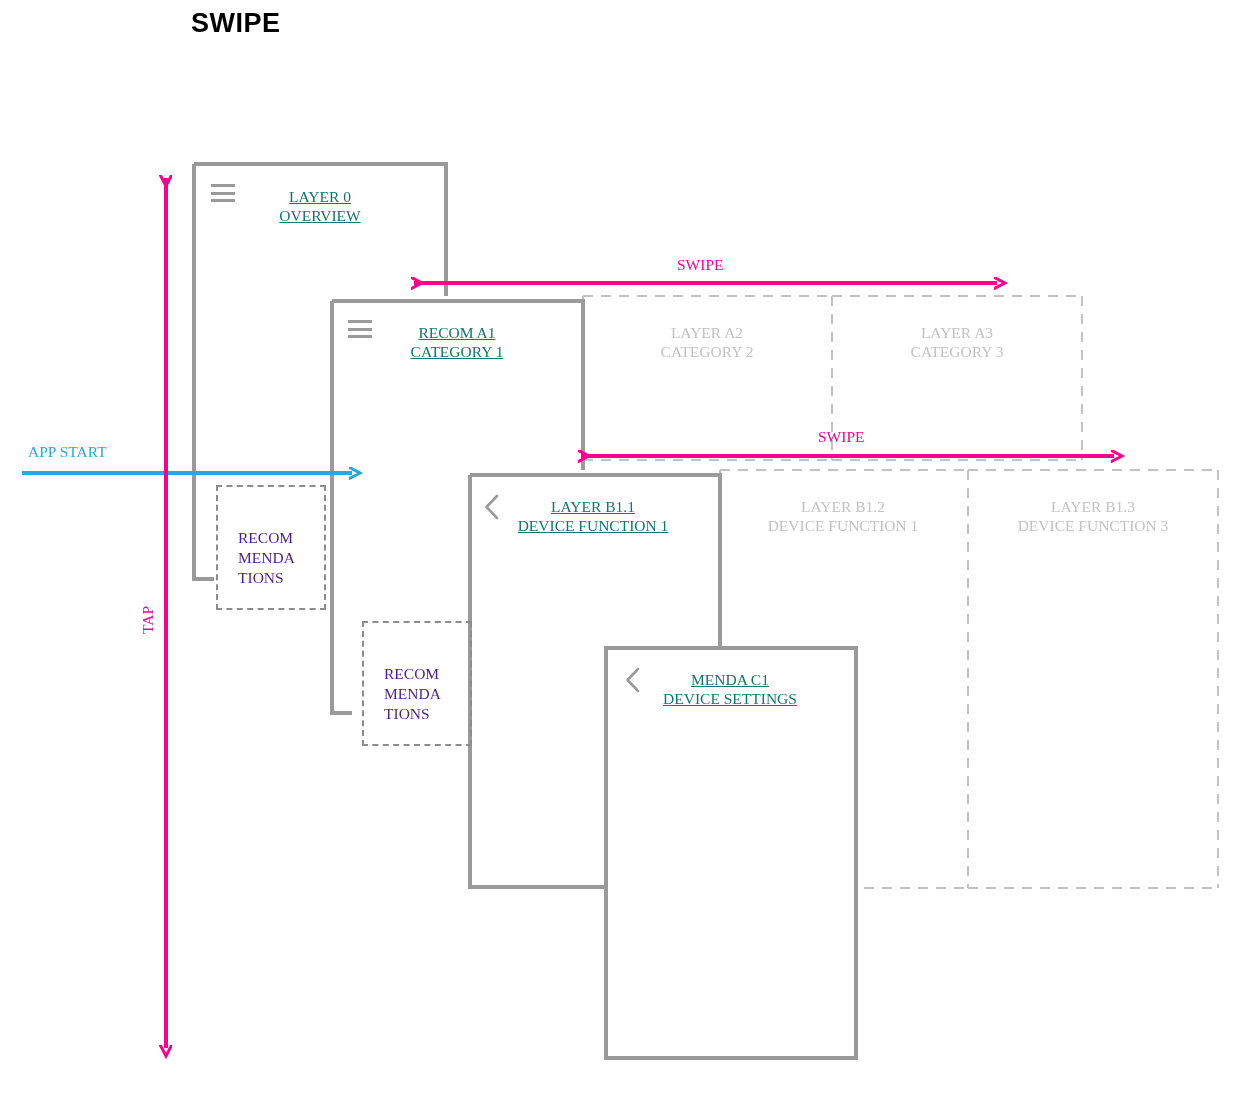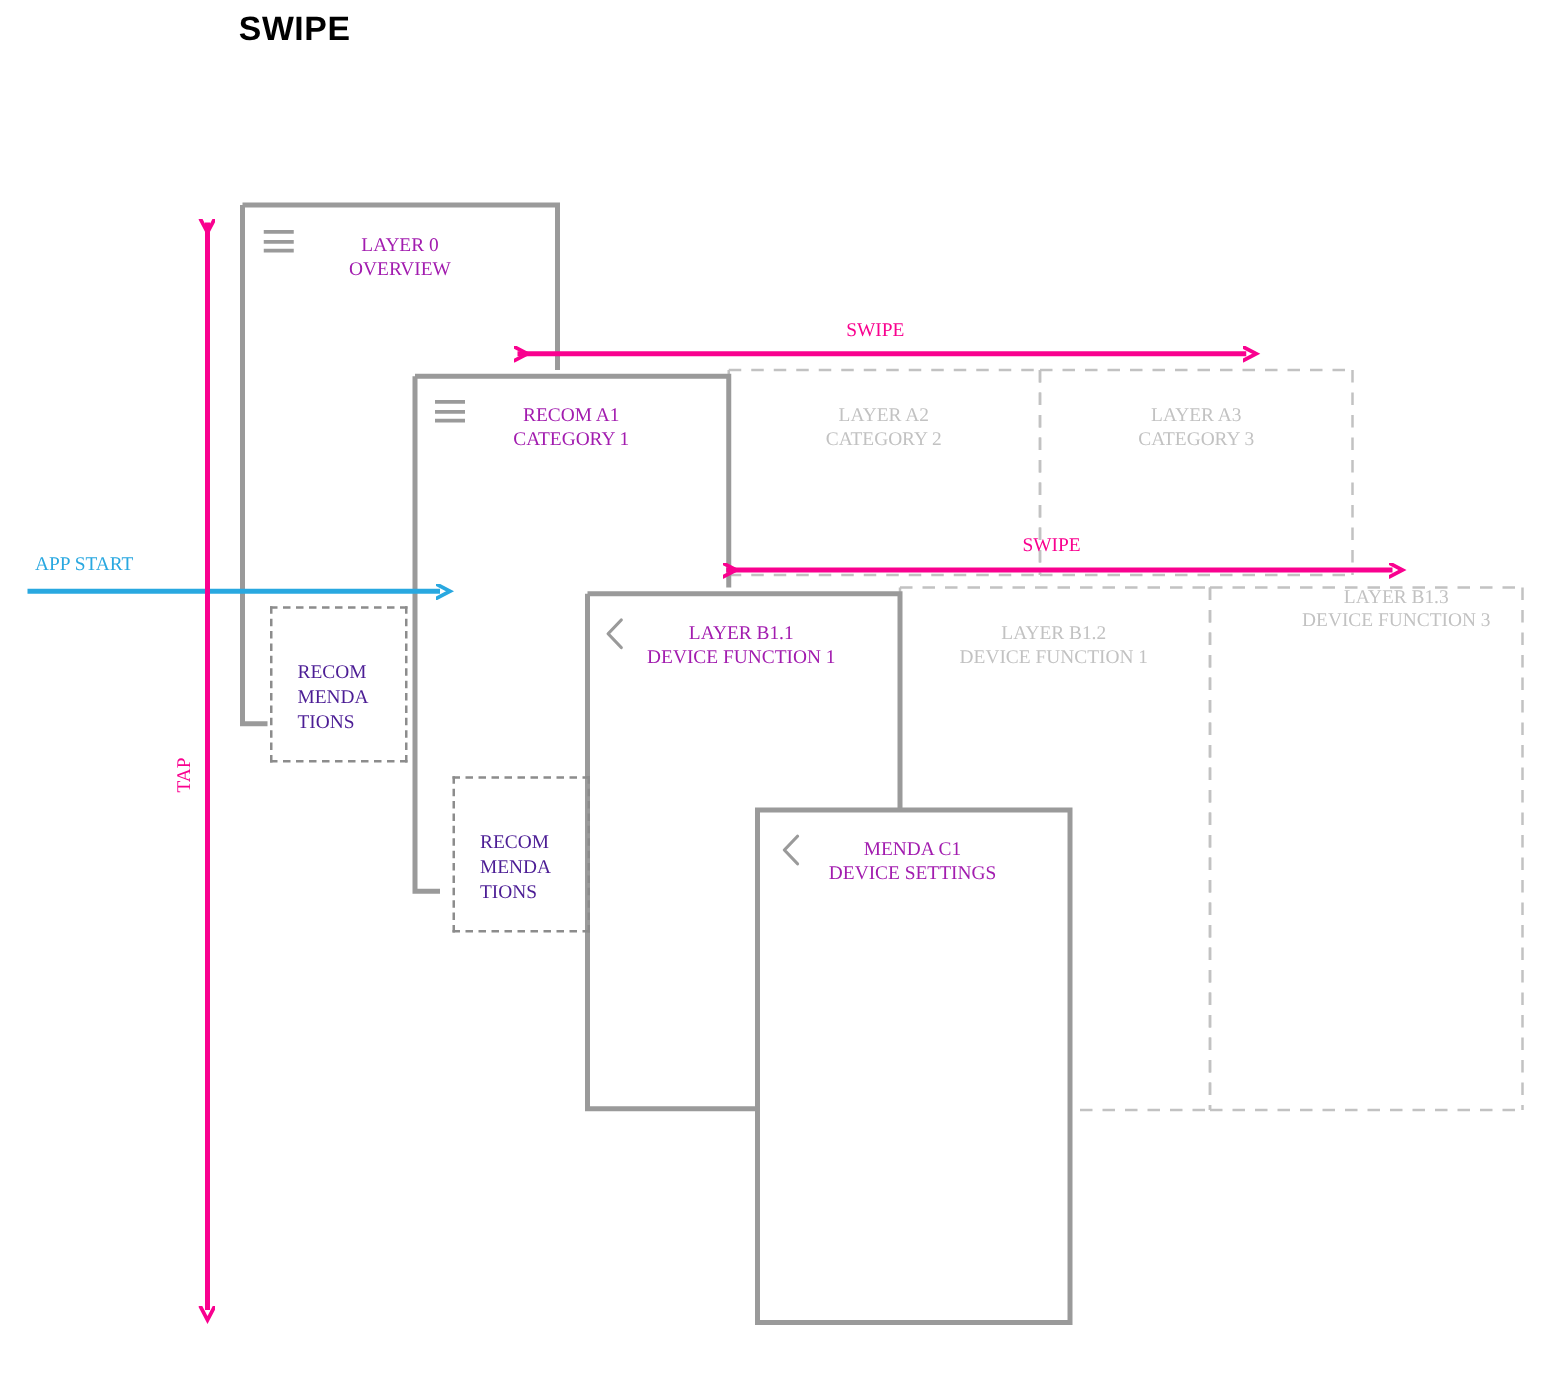--- a/index.html
+++ b/index.html
@@ -17,21 +17,21 @@
     font-weight:bold;font-size:27px;letter-spacing:.5px;color:#000000;
     white-space:nowrap;
   }
 
   
   .card-title{
     position:absolute;text-align:center;line-height:1.24;
     font-family:"Liberation Serif", serif;font-size:15.5px;
     white-space:nowrap;
   }
-  .card-title.active{color:#a21caf;}
+  .card-title.active{color:#0f766e;text-decoration:underline;}
   .card-title.ghost{color:#c2c2c2;}
   .card-title .l2{display:block;}
 
   
   .hamburger{position:absolute;width:24px;height:18px;}
   .hamburger i{display:block;height:3px;background:#9a9a9a;border-radius:0;margin-bottom:4.5px;}
   .hamburger i:last-child{margin-bottom:0;}
 
   
   .chevron{position:absolute;width:22px;height:26px;}
@@ -164,21 +164,21 @@
   <div class="card-title active" style="left:513px;top:497px;width:160px;">
     <span>LAYER B1.1</span>
     <span class="l2">DEVICE FUNCTION 1</span>
   </div>
 
   <div class="card-title ghost" style="left:763px;top:497px;width:160px;">
     <span>LAYER B1.2</span>
     <span class="l2">DEVICE FUNCTION 1</span>
   </div>
 
-  <div class="card-title ghost" style="left:1013px;top:468px;width:160px;margin-left:24px;">
+  <div class="card-title ghost" style="left:1013px;top:497px;width:160px;">
     <span>LAYER B1.3</span>
     <span class="l2">DEVICE FUNCTION 3</span>
   </div>
 
   <div class="chevron" style="left:622px;top:667px;">
     <svg width="22" height="26" viewBox="0 0 22 26" xmlns="http://www.w3.org/2000/svg">
       <path d="M16,2 L5.5,13 L16,24" fill="none" stroke="#9a9a9a" stroke-width="2.6" stroke-linecap="round" stroke-linejoin="round"></path>
     </svg>
   </div>
   <div class="card-title active" style="left:650px;top:670px;width:160px;">

